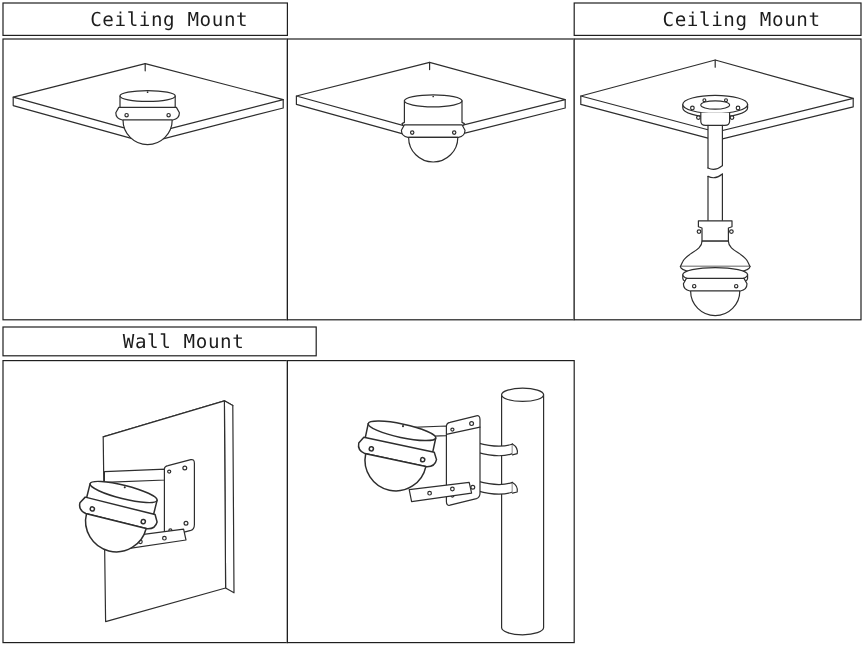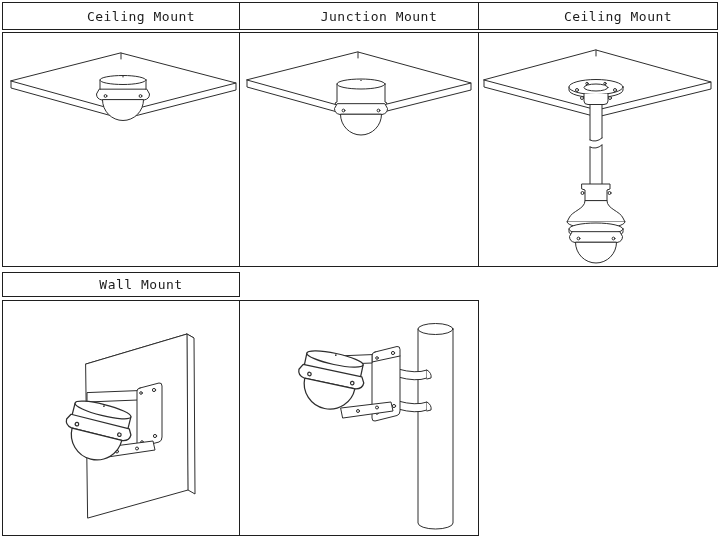--- a/index.html
+++ b/index.html
@@ -11,40 +11,40 @@
   .canvas{
     position:relative;width:720px;height:540px;background:var(--bg);
     font-family:"DejaVu Sans Mono", monospace;overflow:hidden;
   }
   .cell{
     position:absolute;border:1px solid var(--border);
     background:var(--bg);box-sizing:border-box;
   }
   .title{
     display:flex;align-items:center;justify-content:center;
-    font-size:13px;color:#1c1c1c;letter-spacing:0.5px;white-space:nowrap;padding-left:40px;
+    font-size:16px;color:#1c1c1c;letter-spacing:0.5px;white-space:nowrap;padding-left:40px;
   }
   .imgbox{overflow:hidden;}
   .imgbox svg{display:block;width:100%;height:100%;}
   
   .art path,.art ellipse,.art circle,.art line,.art rect{
     stroke:var(--line);stroke-width:1;fill:none;
     stroke-linecap:round;stroke-linejoin:round;
   }
   .art .w{fill:var(--bg);}          
   .art .wf{fill:var(--bg);stroke:none;} 
   .art .dot{fill:var(--line);stroke:none;}
   
   #t1{left:2px;top:2px;width:238px;height:28px;}
   #t2{left:239px;top:2px;width:240px;height:28px;}
   #t3{left:478px;top:2px;width:240px;height:28px;}
   #i1{left:2px;top:32px;width:238px;height:235px;}
   #i2{left:239px;top:32px;width:240px;height:235px;}
   #i3{left:478px;top:32px;width:240px;height:235px;}
-  #t4{left:2px;top:272px;width:238px;height:25px;}
+  #t4{left:2px;top:272px;width:262px;height:25px;}
   #t5{left:239px;top:272px;width:240px;height:25px;}
   #i4{left:2px;top:300px;width:238px;height:236px;}
   #i5{left:239px;top:300px;width:240px;height:236px;}
 </style>
 </head>
 <body>
 
 <div class="canvas art">
 
   <svg width="0" height="0" style="position:absolute" aria-hidden="true">
@@ -59,23 +59,20 @@
         <path class="w" d="M-23,0 L-23,9 A23,4.5 0 0 0 23,9 L23,0 Z"></path>
         <ellipse class="w" cx="0" cy="0" rx="23" ry="4.5"></ellipse>
         <circle class="dot" cx="0" cy="-3.2" r="0.7"></circle>
         <use href="#cam-head" transform="translate(0,9.5)"></use>
       </g>
     </defs>
   </svg>
 
   <div id="t1" class="cell title">
     <span>Ceiling Mount</span>
-  </div>
-  <div id="t2" class="cell title">
-    <span>Junction Mount</span>
   </div>
   <div id="t3" class="cell title">
     <span>Ceiling Mount</span>
   </div>
   <div id="t4" class="cell title">
     <span>Wall Mount</span>
   </div>
 
   <div id="i1" class="cell imgbox">
     <svg viewBox="0 0 236 233">

